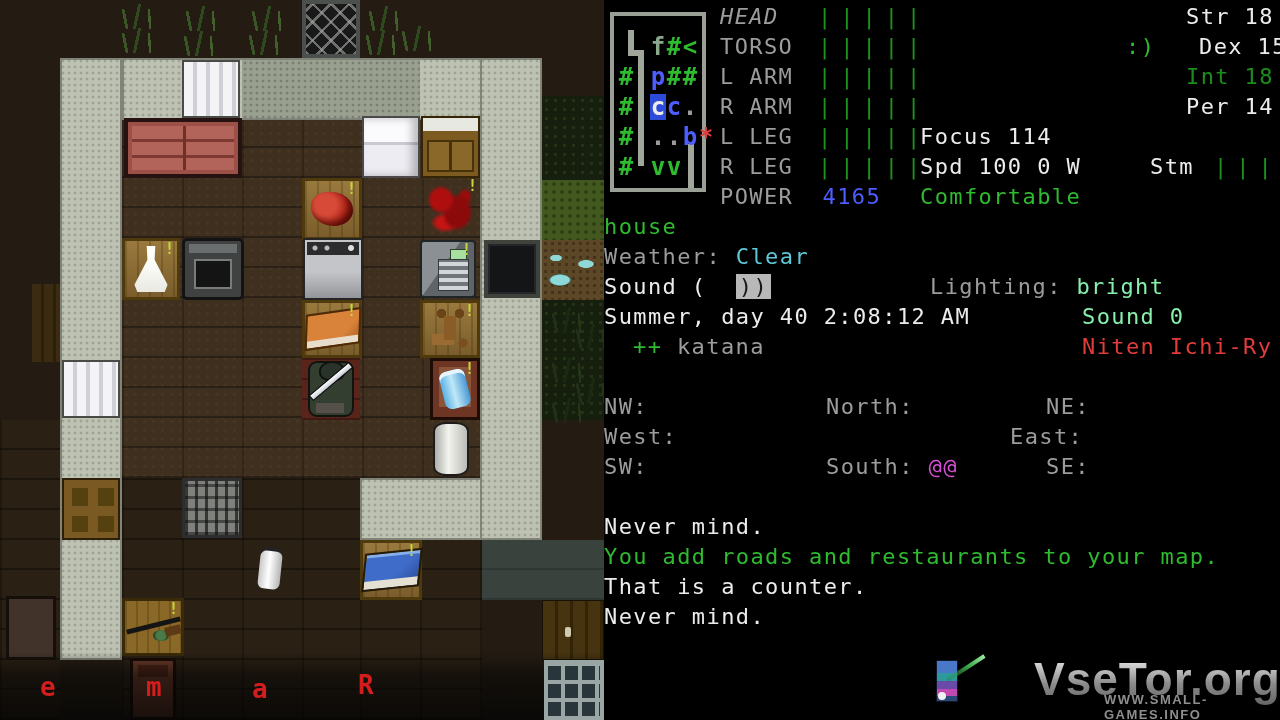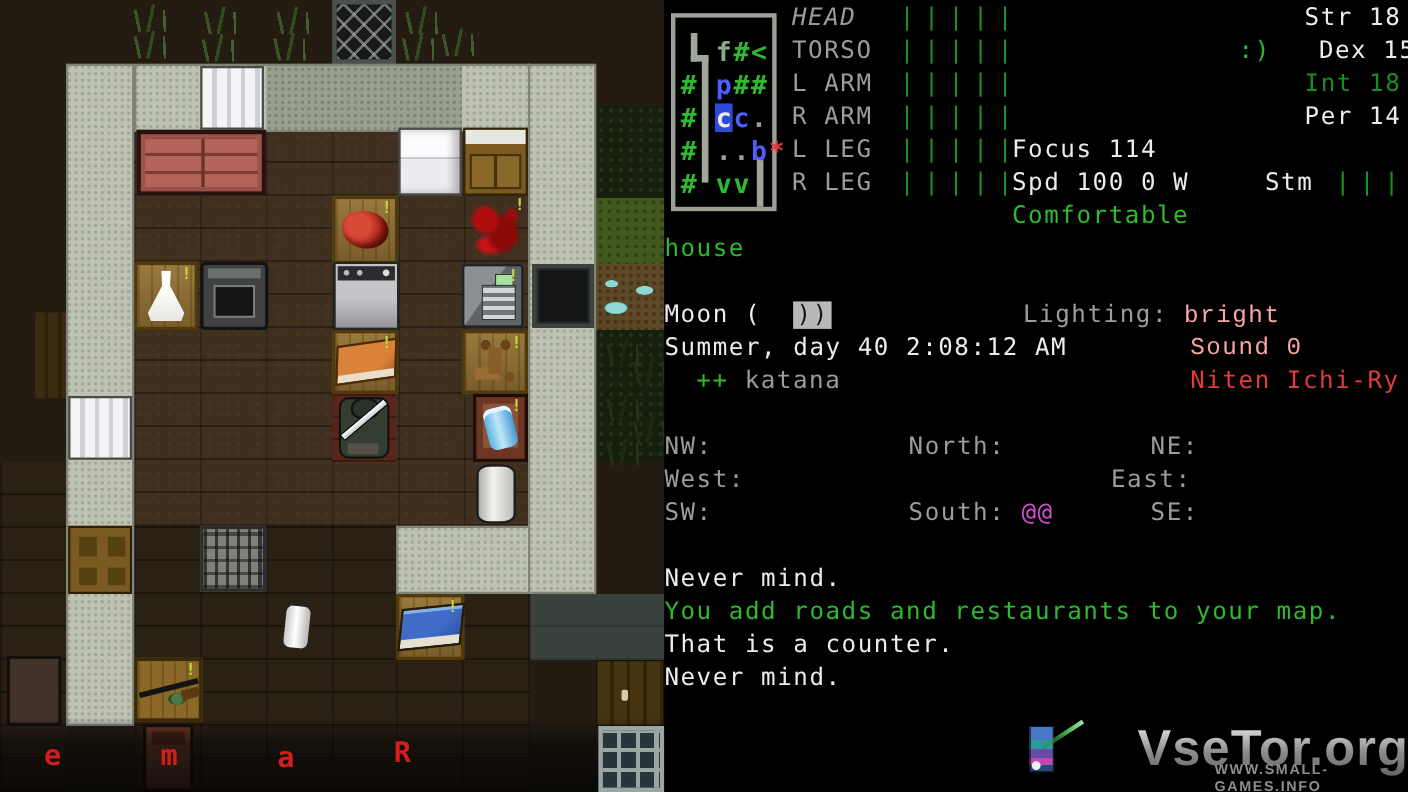--- a/index.html
+++ b/index.html
@@ -111,21 +111,21 @@
     linear-gradient(78deg,transparent 42%,#3a5526 42% 58%,transparent 58%) 0 5px/14px 20px no-repeat,
     linear-gradient(102deg,transparent 42%,#2f4a1e 42% 58%,transparent 58%) 12px 0/14px 25px no-repeat,
     linear-gradient(88deg,transparent 42%,#42602c 42% 58%,transparent 58%) 25px 5px/13px 20px no-repeat;}
   .tuft.dk{filter:brightness(.55);}
   .map-letter{position:absolute;font-size:26px;font-weight:bold;color:#d41e1e;line-height:26px;}
   .mk{position:absolute;top:1px;right:3px;font-size:15px;font-weight:bold;color:#c6d63a;line-height:14px;}
   
   #panel{position:absolute;left:604px;top:0;width:676px;height:720px;background:#000;}
   .prow{position:absolute;white-space:pre;font-size:22px;letter-spacing:1.4px;line-height:26px;}
   .c-wh{color:#ececec;} .c-gy{color:#9c9c9c;} .c-gn{color:#2fbb2f;} .c-dgn{color:#1d8c1d;}
-  .c-bl{color:#4d5dff;} .c-cy{color:#5fc8d8;} .c-yl{color:#fca5a5;font-family:Liberation Mono, monospace;} .c-rd{color:#e03c3c;}
+  .c-bl{color:#4d5dff;} .c-cy{color:#5fc8d8;} .c-yl{color:#86efac;} .c-rd{color:#e03c3c;}
   .c-mg{color:#d44fd4;} .c-fgn{color:#8aa88a;}
   .bars{color:#1d921d;letter-spacing:9px;}
   .inv{background:#b8b8b8;color:#161616;padding:0 3px;}
   
   #minimap{position:absolute;left:6px;top:12px;width:96px;height:180px;border:4px solid #9aa096;box-sizing:border-box;background:#000;}
   .mm-bar{position:absolute;background:#a0a69a;}
   .mc{position:absolute;font-size:24px;font-weight:bold;line-height:26px;width:16px;text-align:center;}
   
   #wm-title{position:absolute;left:430px;top:652px;font-family:"Liberation Sans",sans-serif;font-weight:bold;font-size:46px;
     background:linear-gradient(180deg,#d6d6d6 20%,#8a8a8a 60%,#646464);-webkit-background-clip:text;background-clip:text;color:transparent;letter-spacing:1px;}
@@ -270,35 +270,37 @@
     </div>
 
     <div id="body-rows">
         <div class="prow" style="left: 116px; top: 4px; font-style: italic;"><span class="c-gy">HEAD</span><span class="bars" style="position: absolute; left: 98px; top: 0px;">|||||</span></div>
         <div class="prow" style="left: 116px; top: 34px;"><span class="c-gy">TORSO</span><span class="bars" style="position: absolute; left: 98px; top: 0px;">|||||</span></div>
         <div class="prow" style="left: 116px; top: 64px;"><span class="c-gy">L ARM</span><span class="bars" style="position: absolute; left: 98px; top: 0px;">|||||</span></div>
         <div class="prow" style="left: 116px; top: 94px;"><span class="c-gy">R ARM</span><span class="bars" style="position: absolute; left: 98px; top: 0px;">|||||</span></div>
         <div class="prow" style="left: 116px; top: 124px;"><span class="c-gy">L LEG</span><span class="bars" style="position: absolute; left: 98px; top: 0px;">|||||</span></div>
         <div class="prow" style="left: 116px; top: 154px;"><span class="c-gy">R LEG</span><span class="bars" style="position: absolute; left: 98px; top: 0px;">|||||</span></div>
       </div>
+    <div class="prow" style="left:116px;top:184px;"><span class="c-gy">POWER</span>  <span class="c-bl">4165</span></div>
 
     <div class="prow c-wh" style="left:582px;top:4px;">Str 18</div>
     <div class="prow c-gn" style="left:522px;top:34px;">:)</div>
     <div class="prow c-wh" style="left:582px;top:34px;margin-left:13px;">Dex 15</div>
     <div class="prow c-dgn" style="left:582px;top:64px;">Int 18</div>
     <div class="prow c-wh" style="left:582px;top:94px;">Per 14</div>
 
     <div class="prow c-wh" style="left:316px;top:124px;">Focus 114</div>
     <div class="prow c-wh" style="left:316px;top:154px;">Spd 100 0 W</div>
     <div class="prow c-wh" style="left:546px;top:154px;">Stm</div>
     <div class="prow bars" style="left:610px;top:154px;">|||||</div>
     <div class="prow c-gn" style="left:316px;top:184px;">Comfortable</div>
 
     <div class="prow c-gn" style="left:0px;top:214px;">house</div>
-    <div class="prow" style="left:0px;top:274px;"><span class="c-wh">Moon (</span>  <span class="inv">))</span></div>
+    <div class="prow" style="left:0px;top:244px;"><span class="c-gy">Weather:</span> <span class="c-cy">Clear</span></div>
+    <div class="prow" style="left:0px;top:274px;"><span class="c-wh">Sound (</span>  <span class="inv">))</span></div>
     <div class="prow" style="left:326px;top:274px;"><span class="c-gy">Lighting:</span> <span class="c-yl">bright</span></div>
     <div class="prow c-wh" style="left:0px;top:304px;">Summer, day 40 2:08:12 AM</div>
     <div class="prow c-yl" style="left:478px;top:304px;">Sound 0</div>
     <div class="prow" style="left:0px;top:334px;margin-left:29px;"><span class="c-gn">++</span> <span class="c-gy">katana</span></div>
     <div class="prow c-rd" style="left:478px;top:334px;">Niten Ichi-Ry</div>
 
     <div class="prow c-gy" style="left:0px;top:394px;">NW:</div>
     <div class="prow c-gy" style="left:222px;top:394px;">North:</div>
     <div class="prow c-gy" style="left:442px;top:394px;">NE:</div>
     <div class="prow c-gy" style="left:0px;top:424px;text-align:right;">West:</div>

